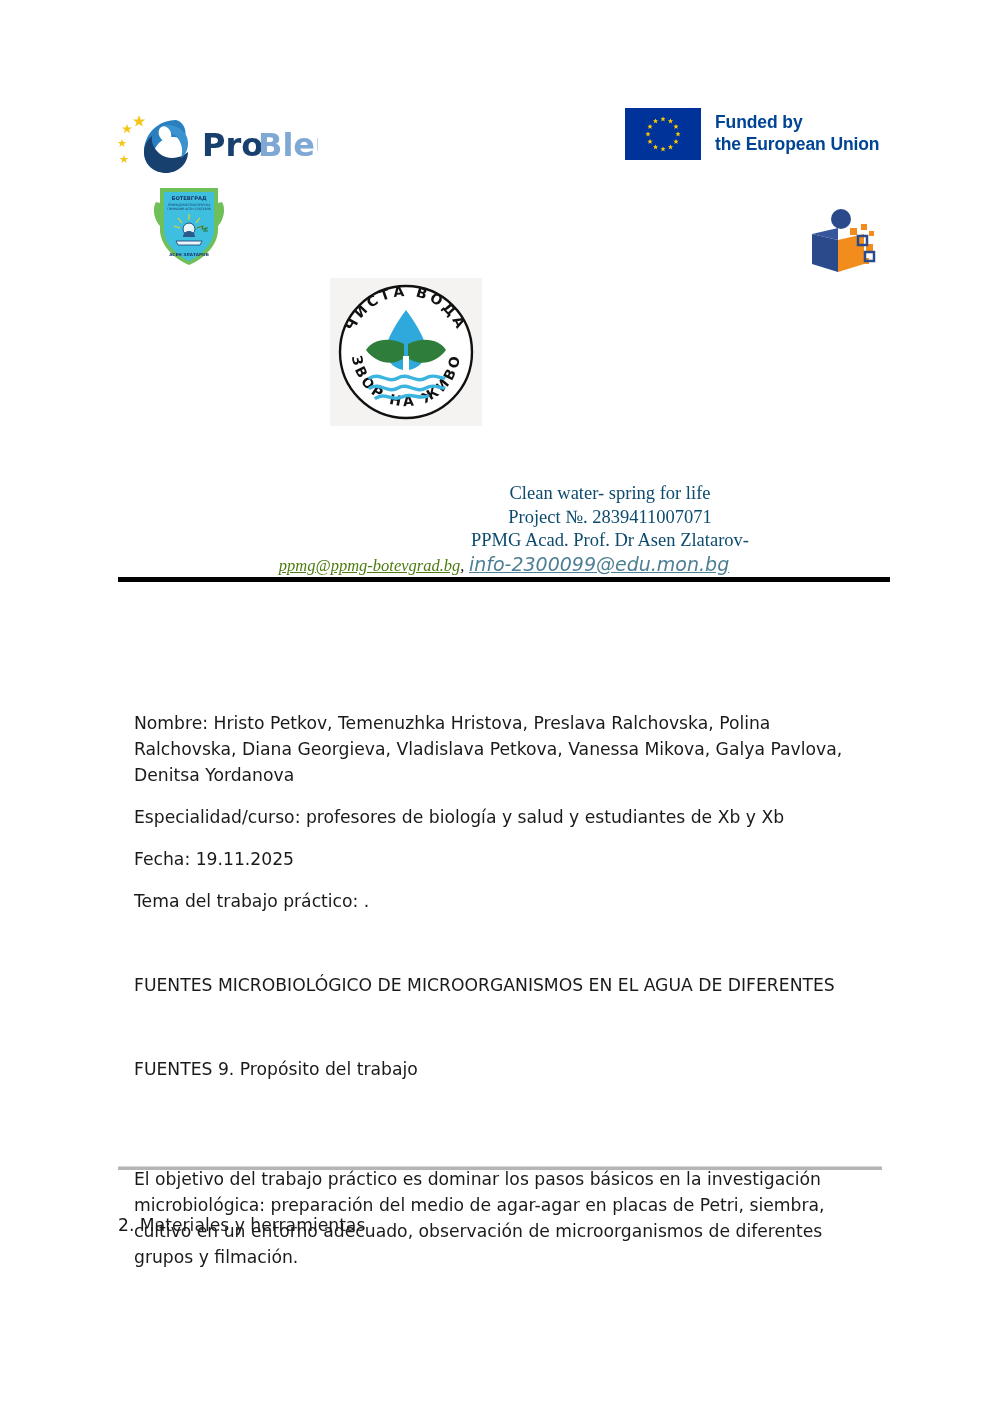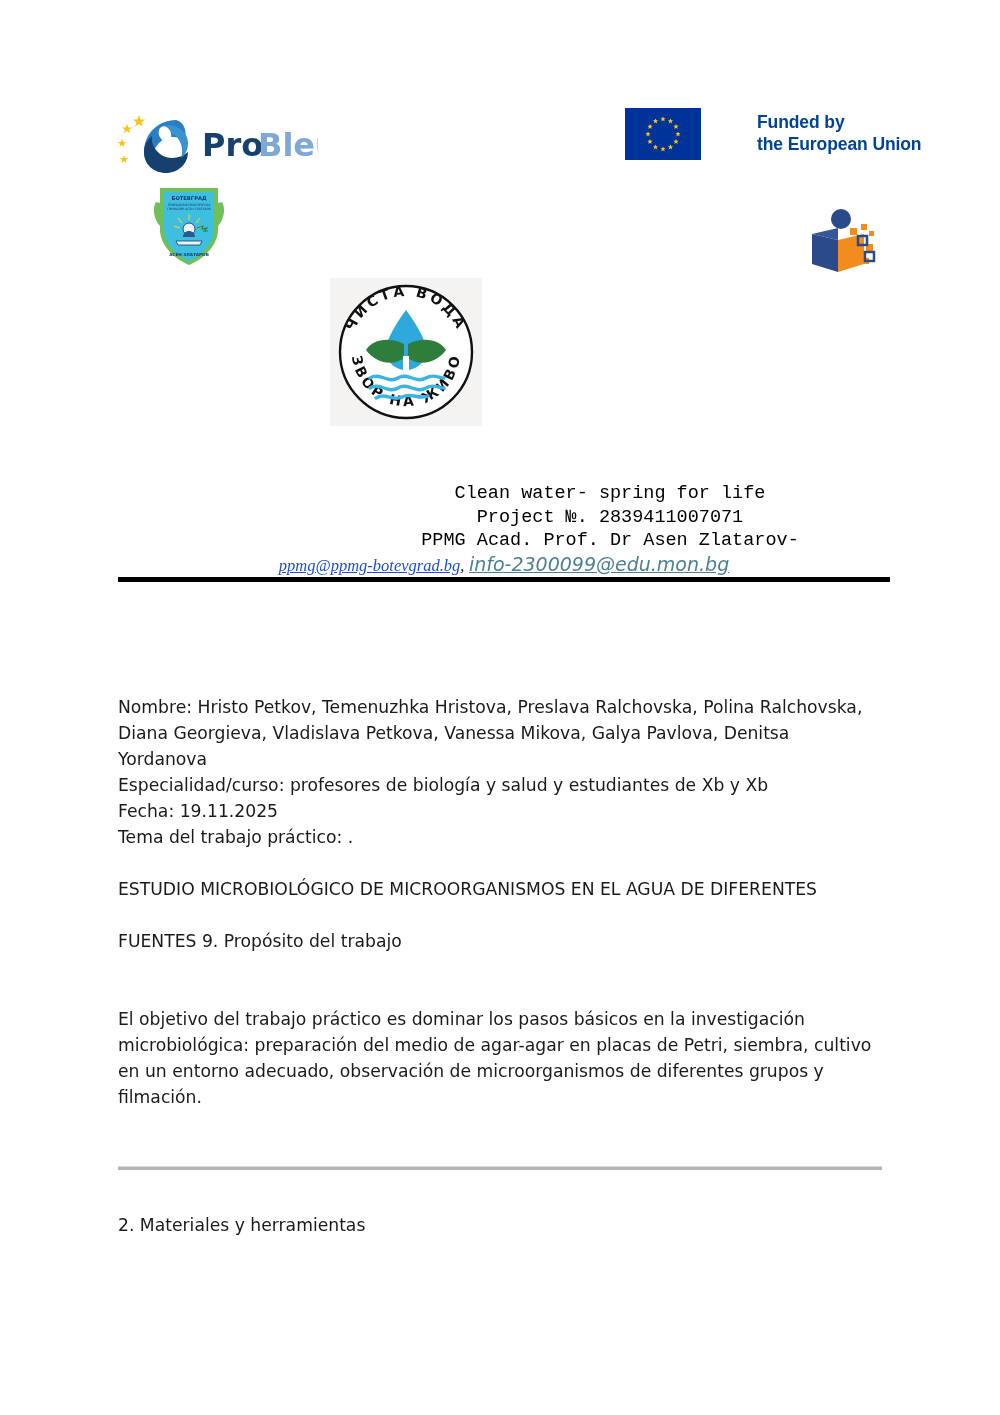--- a/index.html
+++ b/index.html
@@ -60,21 +60,20 @@
     position: absolute;
     left: 90px;
     top: 3px;
     color: #004494;
     font-family: "Liberation Sans", sans-serif;
     font-weight: bold;
     font-size: 17.5px;
     line-height: 22px;
     letter-spacing: -0.1px;
     white-space: pre;
-    margin-left: 42px;
   }
 
   .logo-book {
     position: absolute;
     left: 808px;
     top: 206px;
     width: 72px;
     height: 72px;
   }
 
@@ -88,41 +87,41 @@
     overflow: hidden;
   }
 
   
   .header-block {
     position: absolute;
     left: 330px;
     top: 482px;
     width: 560px;
     text-align: center;
-    font-family: Liberation Mono, monospace;
+    font-family: Liberation Serif, serif;
     font-size: 18.5px;
     line-height: 23.5px;
-    color: #000000;
+    color: #0c4a6e;
     white-space: nowrap;
   }
   .header-line { display: block; }
 
   .email-line {
     position: absolute;
     left: 118px;
     top: 553px;
     width: 772px;
     text-align: center;
     white-space: nowrap;
   }
   .email-serif {
     font-family: "Liberation Serif", serif;
     font-style: italic;
     font-size: 16.5px;
-    color: #1d4ed8;
+    color: #4d7c0f;
     text-decoration: underline;
   }
   .email-comma {
     font-family: "Liberation Serif", serif;
     font-size: 16.5px;
     color: #1a1a1a;
   }
   .email-sans {
     font-family: "DejaVu Sans", sans-serif;
     font-style: italic;
@@ -144,21 +143,21 @@
   .body-text {
     position: absolute;
     left: 118px;
     top: 694px;
     width: 758px;
     font-family: "DejaVu Sans", sans-serif;
     font-size: 17.2px;
     line-height: 26px;
     color: #1a1a1a;
   }
-  .para { margin: 0; }
+  .para { margin: 16px; }
   .gap-sm { height: 26px; }
 
   .rule-grey {
     position: absolute;
     left: 118px;
     top: 1166px;
     width: 764px;
     height: 3px;
     background: #b5b5b5;
     border-top: 1px solid #d9d9d9;
@@ -335,21 +334,21 @@
   </div>
 
   <div class="rule-black"></div>
 
   <div class="body-text">
     <p class="para">Nombre: Hristo Petkov, Temenuzhka Hristova, Preslava Ralchovska, Polina Ralchovska, Diana Georgieva, Vladislava Petkova, Vanessa Mikova, Galya Pavlova, Denitsa Yordanova</p>
     <p class="para">Especialidad/curso: profesores de biología y salud y estudiantes de Xb y Xb</p>
     <p class="para">Fecha: 19.11.2025</p>
     <p class="para">Tema del trabajo práctico: .</p>
     <div class="gap-sm"></div>
-    <p class="para">ESTUDIO MICROBIOLÓGICO DE MICROORGANISMOS EN EL AGUA DE DIFERENTES</p>
+    <p class="para">FUENTES MICROBIOLÓGICO DE MICROORGANISMOS EN EL AGUA DE DIFERENTES</p>
     <div class="gap-sm"></div>
     <p class="para">FUENTES 9. Propósito del trabajo</p>
     <div class="gap-sm"></div>
     <div class="gap-sm"></div>
     <p class="para">El objetivo del trabajo práctico es dominar los pasos básicos en la investigación microbiológica: preparación del medio de agar-agar en placas de Petri, siembra, cultivo en un entorno adecuado, observación de microorganismos de diferentes grupos y filmación.</p>
   </div>
 
   <div class="rule-grey"></div>
 
   <div class="section-2">2. Materiales y herramientas</div>

